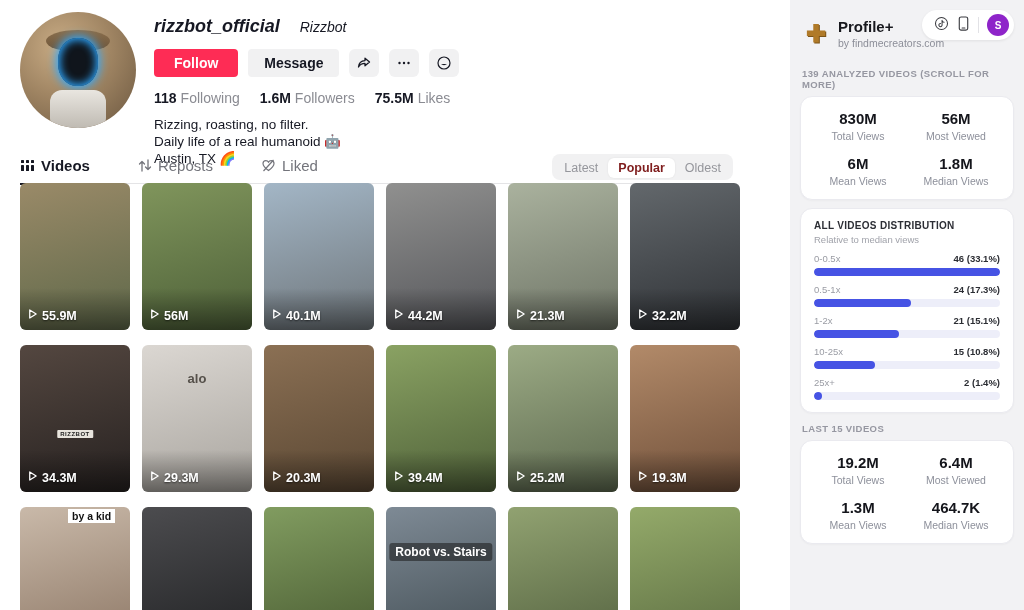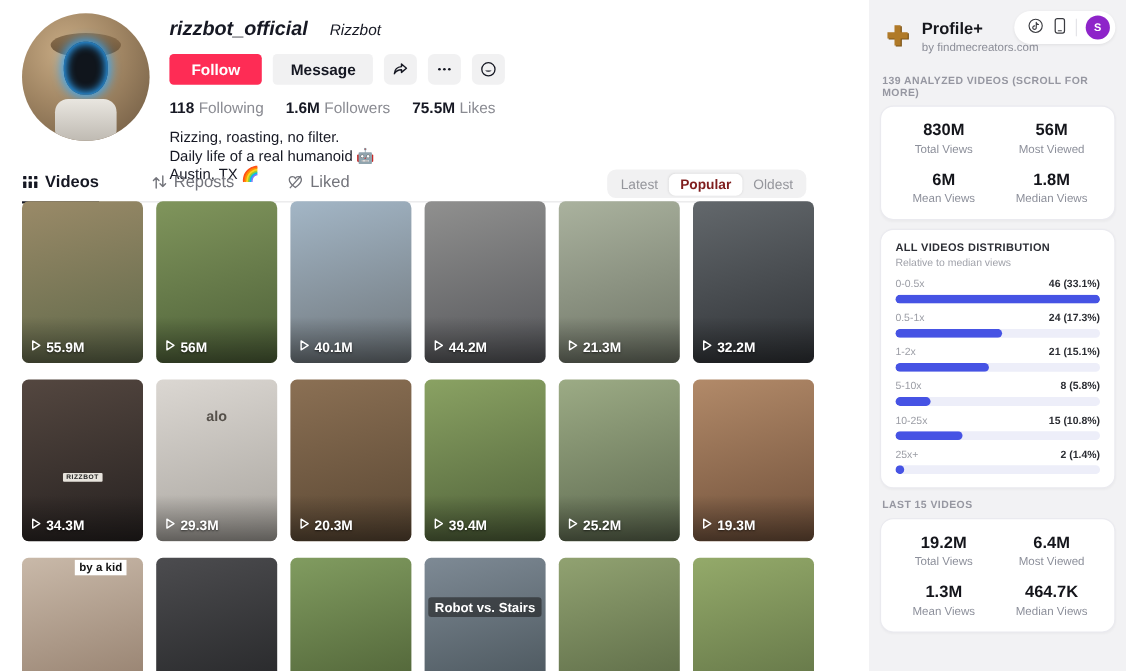--- a/index.html
+++ b/index.html
@@ -388,29 +388,20 @@
             <div class="dist-head">
               <span class="dist-label">1-2x</span>
               <span class="dist-value">21 (15.1%)</span>
             </div>
             <div class="dist-track">
               <div class="dist-fill" style="width: 45.6522%; background: rgb(70, 83, 228);"></div>
             </div>
           </div>
           <div class="dist-row">
             <div class="dist-head">
-              <span class="dist-label">5-10x</span>
-              <span class="dist-value">8 (5.8%)</span>
-            </div>
-            <div class="dist-track">
-              <div class="dist-fill" style="width: 17.3913%; background: rgb(70, 83, 228);"></div>
-            </div>
-          </div>
-          <div class="dist-row">
-            <div class="dist-head">
               <span class="dist-label">10-25x</span>
               <span class="dist-value">15 (10.8%)</span>
             </div>
             <div class="dist-track">
               <div class="dist-fill" style="width: 32.6087%; background: rgb(70, 83, 228);"></div>
             </div>
           </div>
           <div class="dist-row">
             <div class="dist-head">
               <span class="dist-label">25x+</span>

